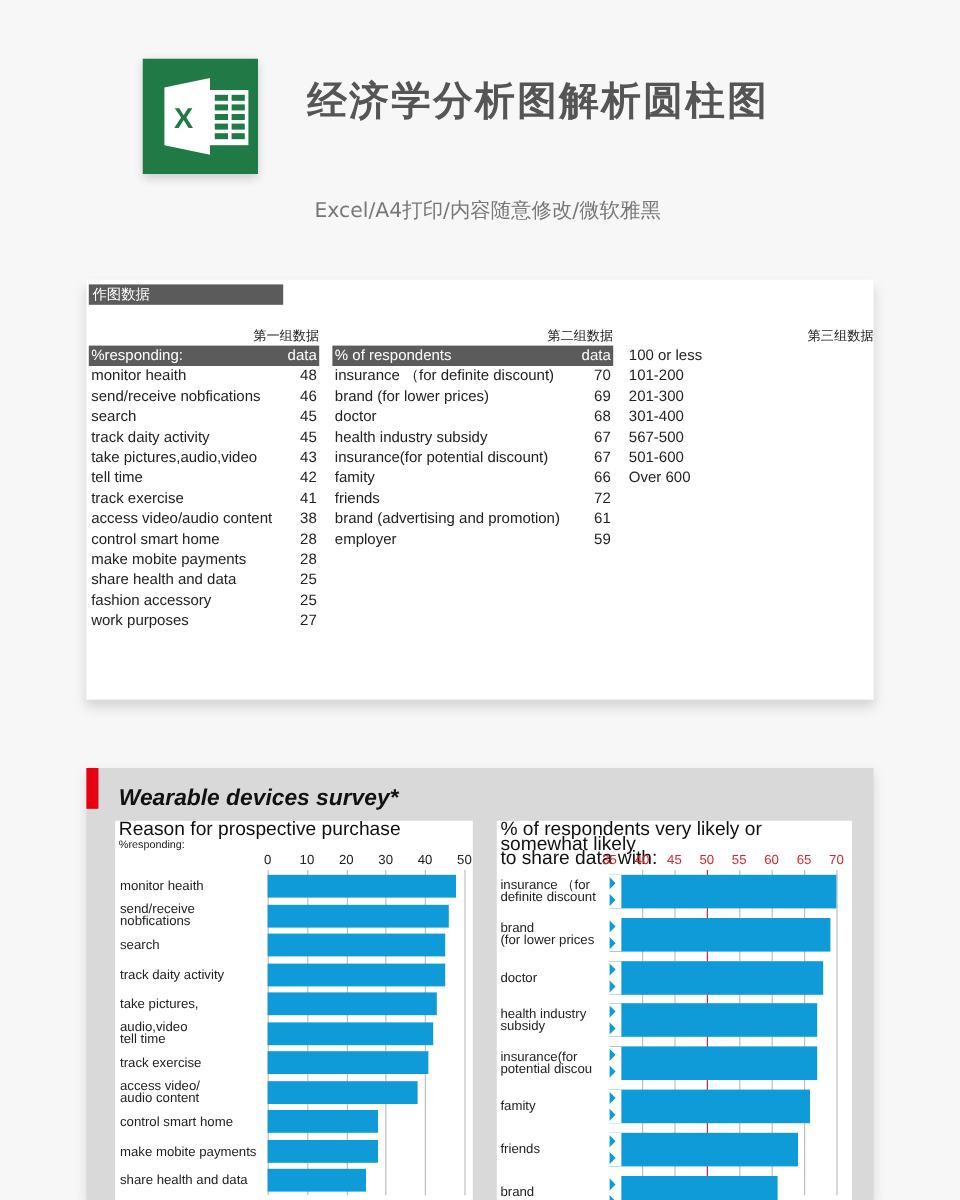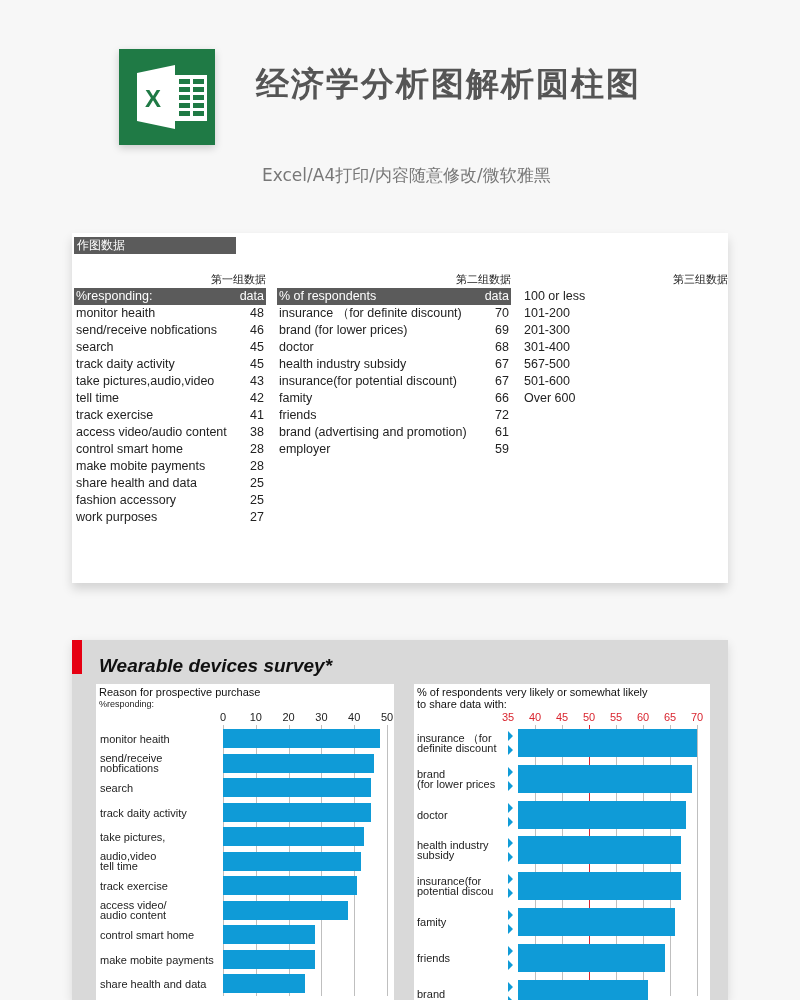--- a/index.html
+++ b/index.html
@@ -25,21 +25,21 @@
   .g3 .ghead { overflow: hidden; white-space: nowrap; }
 
   
   .info { position: absolute; left: 72px; top: 640px; width: 656px; height: 360px; background: #d9d9d9; box-shadow: 0 4px 10px rgba(0,0,0,0.12); }
   .redbar { position: absolute; left: 0; top: 0; width: 10px; height: 34px; background: #e60012; }
   .info-title { position: absolute; left: 27px; top: 15px; font-size: 19px; font-weight: bold; color: #111; font-style: italic; }
 
   .panel { position: absolute; top: 44px; background: #fff; height: 316px; overflow: hidden; }
   .panel-left { left: 24px; width: 298px; }
   .panel-right { left: 342px; width: 296px; }
-  .ptitle { position: absolute; left: 3px; top: 2px; font-size: 11px; color: #111; line-height: 12px; }
+  .ptitle { position: absolute; left: 3px; top: 2px; font-size: 16px; color: #111; line-height: 12px; }
   .psub { position: absolute; left: 3px; top: 15px; font-size: 9px; color: #222; }
 
   .tick { position: absolute; font-size: 11px; color: #222; transform: translateX(-50%); }
   .tick.red { color: #d9252f; }
   .gridline { position: absolute; width: 1px; background: #bfbfbf; }
   .gridline.red { background: #d9252f; }
 
   .bar { position: absolute; background: #0f9bd7; }
   .blabel { position: absolute; font-size: 11px; color: #222; line-height: 10px; white-space: pre; }
   .zig { position: absolute; width: 12px; }

